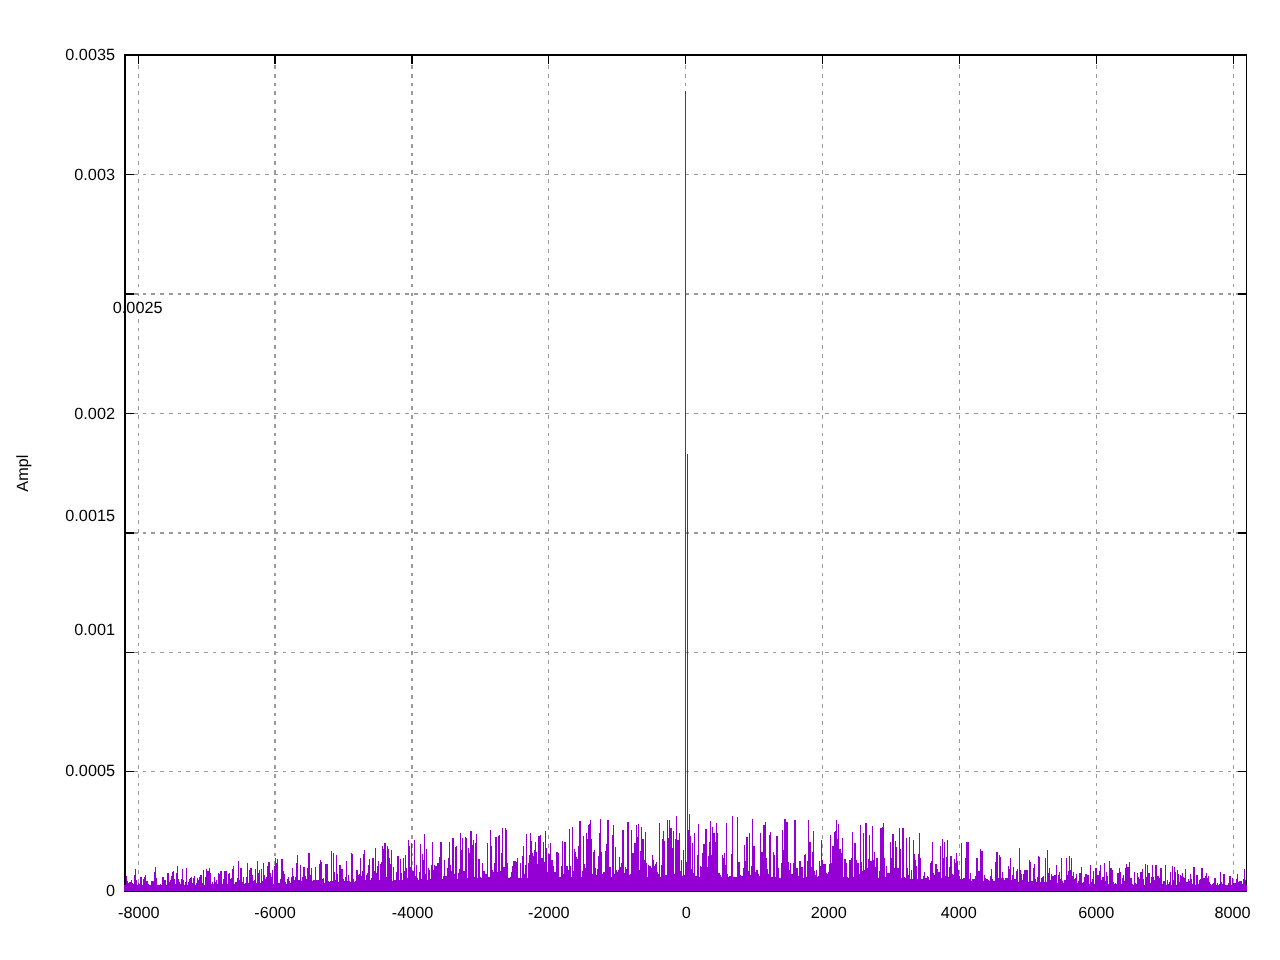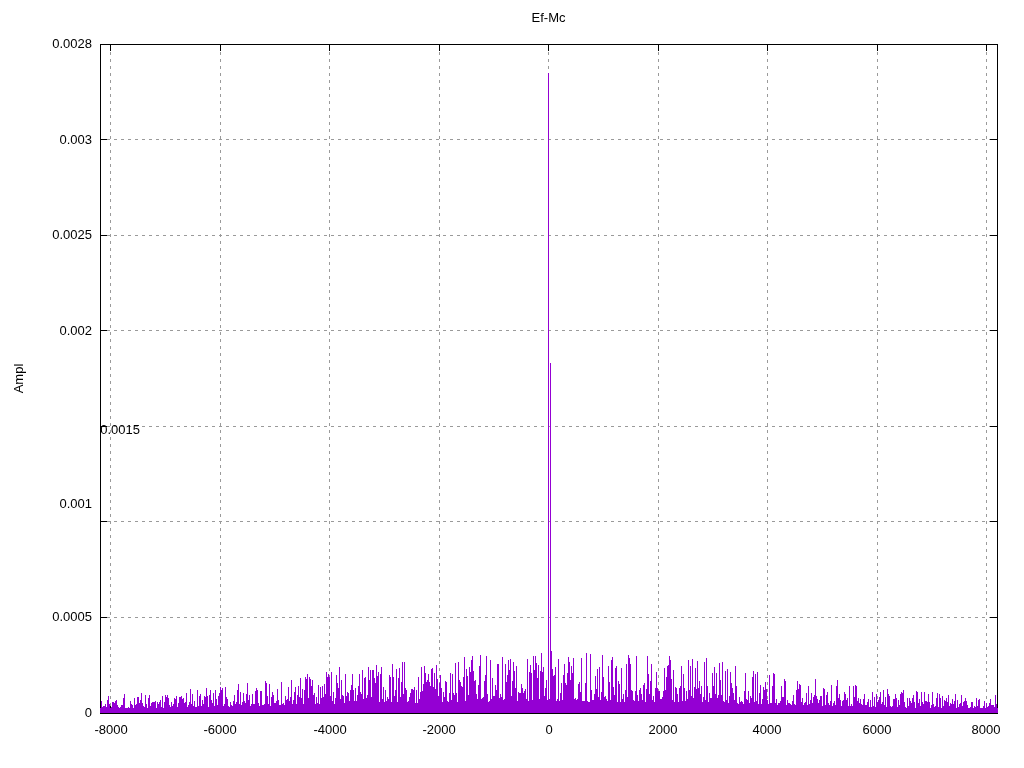--- a/index.html
+++ b/index.html
@@ -36,36 +36,35 @@
 </head>
 <body>
 
 <div class="page">
   <svg id="plot" width="1024" height="768">
       <path d="M110.5 713V44M220.0 713V44M329.5 713V44M439.0 713V44M548.5 713V44M658.0 713V44M767.5 713V44M877.0 713V44M986.5 713V44M100 713.0H997M100 617.4H997M100 521.9H997M100 426.3H997M100 330.7H997M100 235.1H997M100 139.6H997M100 44.0H997" stroke="#9a9a9a" stroke-width="1" stroke-dasharray="3 4" fill="none" shape-rendering="crispEdges"></path>
       <rect x="100" y="44" width="897" height="669" fill="none" stroke="#000000" stroke-width="1" shape-rendering="crispEdges"></rect>
       <path d="M110.5 713v-7M110.5 44v7M220.0 713v-7M220.0 44v7M329.5 713v-7M329.5 44v7M439.0 713v-7M439.0 44v7M548.5 713v-7M548.5 44v7M658.0 713v-7M658.0 44v7M767.5 713v-7M767.5 44v7M877.0 713v-7M877.0 44v7M986.5 713v-7M986.5 44v7M100 713.0h7M997 713.0h-7M100 617.4h7M997 617.4h-7M100 521.9h7M997 521.9h-7M100 426.3h7M997 426.3h-7M100 330.7h7M997 330.7h-7M100 235.1h7M997 235.1h-7M100 139.6h7M997 139.6h-7M100 44.0h7M997 44.0h-7" stroke="#000000" stroke-width="1" fill="none" shape-rendering="crispEdges"></path>
       <path d="M100.0 713V708.2M100.5 713V708.2M101.0 713V700.5M101.5 713V704.4M102.0 713V707.1M102.5 713V707.4M103.0 713V706.1M103.5 713V705.8M104.0 713V705.8M104.5 713V705.8M105.0 713V703.8M105.5 713V708.1M106.0 713V706.7M106.5 713V707.2M107.0 713V708.0M107.5 713V700.2M108.0 713V705.3M108.5 713V695.5M109.0 713V704.1M109.5 713V708.1M110.0 713V707.9M110.5 713V707.9M111.0 713V706.5M111.5 713V707.6M112.0 713V706.9M112.5 713V701.7M113.0 713V701.8M113.5 713V707.9M114.0 713V708.0M114.5 713V703.1M115.0 713V707.9M115.5 713V701.3M116.0 713V707.9M116.5 713V699.6M117.0 713V708.0M117.5 713V705.1M117.9 713V706.6M118.4 713V707.0M118.9 713V707.7M119.4 713V708.0M119.9 713V707.9M120.4 713V707.7M120.9 713V707.4M121.4 713V704.9M121.9 713V707.6M122.4 713V704.9M122.9 713V706.5M123.4 713V706.2M123.9 713V697.5M124.4 713V693.5M124.9 713V702.6M125.4 713V707.9M125.9 713V707.9M126.4 713V707.7M126.9 713V707.9M127.4 713V707.9M127.9 713V707.6M128.4 713V707.3M128.9 713V707.7M129.4 713V707.9M129.9 713V707.9M130.4 713V701.4M130.9 713V705.3M131.4 713V705.5M131.9 713V704.3M132.4 713V704.8M132.9 713V707.9M133.4 713V707.8M133.9 713V707.6M134.4 713V698.2M134.9 713V707.7M135.4 713V707.5M135.9 713V705.4M136.4 713V704.2M136.9 713V704.3M137.4 713V700.8M137.9 713V697.4M138.4 713V707.8M138.9 713V696.8M139.4 713V703.3M139.9 713V707.3M140.4 713V706.8M140.9 713V699.9M141.4 713V698.0M141.9 713V692.5M142.4 713V703.3M142.9 713V704.5M143.4 713V705.9M143.9 713V707.1M144.4 713V707.8M144.9 713V706.9M145.4 713V703.5M145.9 713V695.4M146.4 713V707.2M146.9 713V703.9M147.4 713V707.7M147.9 713V707.7M148.4 713V705.8M148.9 713V698.4M149.4 713V694.5M149.9 713V707.8M150.4 713V707.8M150.9 713V705.8M151.4 713V702.8M151.9 713V705.0M152.4 713V702.2M152.9 713V706.9M153.4 713V701.8M153.8 713V706.1M154.3 713V706.6M154.8 713V702.4M155.3 713V707.8M155.8 713V701.1M156.3 713V707.8M156.8 713V707.7M157.3 713V706.5M157.8 713V702.1M158.3 713V703.9M158.8 713V704.3M159.3 713V707.7M159.8 713V701.9M160.3 713V706.0M160.8 713V699.7M161.3 713V707.5M161.8 713V706.6M162.3 713V706.4M162.8 713V695.7M163.3 713V707.7M163.8 713V707.6M164.3 713V706.2M164.8 713V701.8M165.3 713V695.1M165.8 713V706.6M166.3 713V696.8M166.8 713V706.9M167.3 713V706.7M167.8 713V694.7M168.3 713V698.3M168.8 713V706.8M169.3 713V707.7M169.8 713V705.3M170.3 713V707.6M170.8 713V707.2M171.3 713V701.6M171.8 713V702.6M172.3 713V705.5M172.8 713V707.6M173.3 713V704.0M173.8 713V707.1M174.3 713V707.6M174.8 713V698.0M175.3 713V707.6M175.8 713V699.2M176.3 713V707.1M176.8 713V696.4M177.3 713V707.6M177.8 713V707.4M178.3 713V707.4M178.8 713V702.8M179.3 713V706.8M179.8 713V696.9M180.3 713V707.1M180.8 713V696.9M181.3 713V696.4M181.8 713V707.3M182.3 713V707.5M182.8 713V699.1M183.3 713V698.1M183.8 713V701.2M184.3 713V703.0M184.8 713V705.1M185.3 713V702.0M185.8 713V707.5M186.3 713V695.2M186.8 713V692.8M187.3 713V707.4M187.8 713V706.9M188.3 713V707.5M188.8 713V705.3M189.3 713V707.5M189.7 713V702.4M190.2 713V705.7M190.7 713V689.0M191.2 713V706.5M191.7 713V704.2M192.2 713V707.4M192.7 713V694.3M193.2 713V707.3M193.7 713V705.7M194.2 713V706.5M194.7 713V701.4M195.2 713V707.4M195.7 713V707.0M196.2 713V707.2M196.7 713V706.7M197.2 713V701.8M197.7 713V690.4M198.2 713V705.7M198.7 713V707.1M199.2 713V706.6M199.7 713V696.2M200.2 713V705.1M200.7 713V694.4M201.2 713V707.1M201.7 713V705.9M202.2 713V700.2M202.7 713V706.9M203.2 713V704.4M203.7 713V704.2M204.2 713V695.5M204.7 713V706.3M205.2 713V706.3M205.7 713V697.4M206.2 713V688.4M206.7 713V701.7M207.2 713V698.5M207.7 713V696.0M208.2 713V707.0M208.7 713V706.5M209.2 713V694.8M209.7 713V704.9M210.2 713V706.4M210.7 713V690.2M211.2 713V702.7M211.7 713V700.1M212.2 713V707.2M212.7 713V702.8M213.2 713V701.6M213.7 713V692.7M214.2 713V705.9M214.7 713V706.2M215.2 713V689.9M215.7 713V706.9M216.2 713V698.6M216.7 713V701.5M217.2 713V705.8M217.7 713V704.7M218.2 713V695.6M218.7 713V707.1M219.2 713V707.1M219.7 713V692.6M220.2 713V686.7M220.7 713V702.4M221.2 713V690.3M221.7 713V705.6M222.2 713V687.5M222.7 713V707.0M223.2 713V706.2M223.7 713V707.0M224.2 713V704.7M224.7 713V703.5M225.2 713V705.3M225.6 713V686.8M226.1 713V705.4M226.6 713V696.5M227.1 713V699.4M227.6 713V706.5M228.1 713V705.9M228.6 713V706.9M229.1 713V706.9M229.6 713V706.9M230.1 713V703.0M230.6 713V701.8M231.1 713V705.1M231.6 713V706.3M232.1 713V706.3M232.6 713V706.4M233.1 713V701.4M233.6 713V706.7M234.1 713V694.5M234.6 713V700.5M235.1 713V703.9M235.6 713V706.8M236.1 713V704.8M236.6 713V701.5M237.1 713V690.2M237.6 713V706.0M238.1 713V684.0M238.6 713V704.7M239.1 713V704.1M239.6 713V706.6M240.1 713V703.7M240.6 713V692.1M241.1 713V704.5M241.6 713V706.3M242.1 713V701.8M242.6 713V703.8M243.1 713V693.2M243.6 713V706.3M244.1 713V701.0M244.6 713V705.6M245.1 713V706.5M245.6 713V703.0M246.1 713V694.1M246.6 713V706.1M247.1 713V682.5M247.6 713V697.9M248.1 713V706.4M248.6 713V700.1M249.1 713V694.7M249.6 713V704.9M250.1 713V706.4M250.6 713V706.4M251.1 713V703.8M251.6 713V706.1M252.1 713V693.7M252.6 713V706.4M253.1 713V704.3M253.6 713V706.4M254.1 713V704.2M254.6 713V703.6M255.1 713V705.2M255.6 713V691.0M256.1 713V688.0M256.6 713V694.9M257.1 713V689.6M257.6 713V703.3M258.1 713V705.0M258.6 713V702.5M259.1 713V706.1M259.6 713V706.1M260.1 713V691.2M260.6 713V704.4M261.1 713V704.5M261.5 713V691.3M262.0 713V705.5M262.5 713V705.1M263.0 713V706.2M263.5 713V705.3M264.0 713V706.1M264.5 713V704.4M265.0 713V680.9M265.5 713V704.5M266.0 713V706.0M266.5 713V682.7M267.0 713V696.0M267.5 713V697.9M268.0 713V704.2M268.5 713V705.6M269.0 713V684.3M269.5 713V699.2M270.0 713V706.0M270.5 713V705.8M271.0 713V706.0M271.5 713V697.1M272.0 713V692.2M272.5 713V701.0M273.0 713V705.6M273.5 713V694.9M274.0 713V702.9M274.5 713V703.2M275.0 713V702.8M275.5 713V704.6M276.0 713V705.7M276.5 713V701.4M277.0 713V688.6M277.5 713V705.7M278.0 713V704.6M278.5 713V699.9M279.0 713V705.8M279.5 713V704.5M280.0 713V705.7M280.5 713V705.4M281.0 713V682.2M281.5 713V682.8M282.0 713V704.8M282.5 713V703.6M283.0 713V702.8M283.5 713V705.3M284.0 713V705.4M284.5 713V704.5M285.0 713V704.7M285.5 713V695.6M286.0 713V705.2M286.5 713V699.7M287.0 713V704.4M287.5 713V699.1M288.0 713V702.9M288.5 713V686.7M289.0 713V705.5M289.5 713V700.5M290.0 713V696.8M290.5 713V705.4M291.0 713V683.2M291.5 713V680.1M292.0 713V704.0M292.5 713V705.4M293.0 713V700.0M293.5 713V704.4M294.0 713V698.1M294.5 713V691.6M295.0 713V696.9M295.5 713V686.8M296.0 713V704.1M296.5 713V704.2M297.0 713V702.7M297.4 713V705.3M297.9 713V694.8M298.4 713V686.2M298.9 713V686.9M299.4 713V705.1M299.9 713V696.7M300.4 713V678.0M300.9 713V705.1M301.4 713V698.4M301.9 713V703.3M302.4 713V692.4M302.9 713V689.1M303.4 713V704.2M303.9 713V704.4M304.4 713V690.9M304.9 713V689.6M305.4 713V702.6M305.9 713V676.9M306.4 713V696.6M306.9 713V678.8M307.4 713V705.0M307.9 713V674.4M308.4 713V698.3M308.9 713V704.9M309.4 713V701.9M309.9 713V676.5M310.4 713V683.8M310.9 713V679.2M311.4 713V686.2M311.9 713V691.5M312.4 713V704.8M312.9 713V680.3M313.4 713V695.4M313.9 713V704.7M314.4 713V704.5M314.9 713V693.2M315.4 713V704.8M315.9 713V704.3M316.4 713V704.7M316.9 713V697.3M317.4 713V702.7M317.9 713V704.5M318.4 713V684.8M318.9 713V704.7M319.4 713V704.0M319.9 713V704.6M320.4 713V687.4M320.9 713V704.6M321.4 713V698.3M321.9 713V704.4M322.4 713V704.2M322.9 713V686.3M323.4 713V696.5M323.9 713V704.4M324.4 713V683.9M324.9 713V704.5M325.4 713V694.1M325.9 713V702.5M326.4 713V702.2M326.9 713V672.1M327.4 713V676.9M327.9 713V693.5M328.4 713V703.2M328.9 713V674.3M329.4 713V677.3M329.9 713V704.1M330.4 713V696.4M330.9 713V704.2M331.4 713V671.8M331.9 713V701.1M332.4 713V700.5M332.9 713V704.2M333.3 713V692.2M333.8 713V702.1M334.3 713V704.2M334.8 713V704.2M335.3 713V697.8M335.8 713V703.9M336.3 713V675.2M336.8 713V703.2M337.3 713V702.9M337.8 713V683.1M338.3 713V688.0M338.8 713V696.7M339.3 713V667.4M339.8 713V685.3M340.3 713V699.1M340.8 713V704.0M341.3 713V679.5M341.8 713V704.0M342.3 713V704.0M342.8 713V694.5M343.3 713V703.3M343.8 713V696.0M344.3 713V703.3M344.8 713V703.9M345.3 713V691.6M345.8 713V673.6M346.3 713V703.9M346.8 713V696.2M347.3 713V691.9M347.8 713V691.9M348.3 713V703.8M348.8 713V692.8M349.3 713V702.2M349.8 713V700.6M350.3 713V690.1M350.8 713V702.9M351.3 713V703.6M351.8 713V685.3M352.3 713V678.3M352.8 713V673.5M353.3 713V690.3M353.8 713V703.7M354.3 713V703.5M354.8 713V700.8M355.3 713V699.5M355.8 713V688.1M356.3 713V701.8M356.8 713V700.8M357.3 713V700.6M357.8 713V694.5M358.3 713V701.0M358.8 713V686.4M359.3 713V673.9M359.8 713V703.5M360.3 713V692.1M360.8 713V702.2M361.3 713V696.9M361.8 713V693.7M362.3 713V670.2M362.8 713V680.5M363.3 713V700.2M363.8 713V699.3M364.3 713V677.7M364.8 713V703.2M365.3 713V676.6M365.8 713V702.9M366.3 713V703.1M366.8 713V698.4M367.3 713V695.4M367.8 713V703.1M368.3 713V666.5M368.8 713V698.7M369.2 713V680.2M369.7 713V703.2M370.2 713V670.3M370.7 713V703.2M371.2 713V697.1M371.7 713V697.0M372.2 713V669.5M372.7 713V678.9M373.2 713V670.0M373.7 713V702.2M374.2 713V703.1M374.7 713V678.2M375.2 713V702.0M375.7 713V682.5M376.2 713V703.0M376.7 713V664.5M377.2 713V699.7M377.7 713V676.3M378.2 713V703.0M378.7 713V671.8M379.2 713V701.7M379.7 713V702.5M380.2 713V699.7M380.7 713V674.3M381.2 713V667.2M381.7 713V702.6M382.2 713V702.8M382.7 713V699.0M383.2 713V687.3M383.7 713V702.4M384.2 713V701.9M384.7 713V702.0M385.2 713V702.8M385.7 713V690.0M386.2 713V701.3M386.7 713V702.8M387.2 713V696.7M387.7 713V702.7M388.2 713V701.0M388.7 713V699.3M389.2 713V702.0M389.7 713V674.5M390.2 713V676.6M390.7 713V702.4M391.2 713V701.8M391.7 713V702.8M392.2 713V664.0M392.7 713V697.3M393.2 713V677.0M393.7 713V701.6M394.2 713V695.7M394.7 713V699.3M395.2 713V697.6M395.7 713V690.2M396.2 713V702.7M396.7 713V669.2M397.2 713V702.8M397.7 713V701.7M398.2 713V697.2M398.7 713V678.1M399.2 713V668.4M399.7 713V667.7M400.2 713V702.7M400.7 713V697.0M401.2 713V682.3M401.7 713V702.7M402.2 713V662.4M402.7 713V702.7M403.2 713V693.9M403.7 713V695.5M404.2 713V662.2M404.7 713V664.0M405.1 713V688.4M405.6 713V702.5M406.1 713V690.1M406.6 713V702.7M407.1 713V702.4M407.6 713V702.7M408.1 713V702.4M408.6 713V701.3M409.1 713V700.7M409.6 713V697.4M410.1 713V692.7M410.6 713V702.4M411.1 713V688.7M411.6 713V701.4M412.1 713V688.5M412.6 713V696.2M413.1 713V689.5M413.6 713V702.3M414.1 713V686.7M414.6 713V702.3M415.1 713V702.7M415.6 713V702.6M416.1 713V701.5M416.6 713V690.3M417.1 713V702.6M417.6 713V702.6M418.1 713V684.7M418.6 713V676.8M419.1 713V701.7M419.6 713V699.1M420.1 713V691.6M420.6 713V700.6M421.1 713V667.1M421.6 713V702.5M422.1 713V702.6M422.6 713V690.6M423.1 713V699.5M423.6 713V683.9M424.1 713V666.2M424.6 713V700.1M425.1 713V672.5M425.6 713V692.8M426.1 713V682.0M426.6 713V684.8M427.1 713V702.4M427.6 713V680.0M428.1 713V680.8M428.6 713V673.5M429.1 713V681.9M429.6 713V700.7M430.1 713V691.5M430.6 713V685.7M431.1 713V668.8M431.6 713V674.6M432.1 713V667.8M432.6 713V697.4M433.1 713V696.7M433.6 713V686.7M434.1 713V701.3M434.6 713V673.3M435.1 713V689.2M435.6 713V702.0M436.1 713V687.0M436.6 713V664.9M437.1 713V678.6M437.6 713V700.9M438.1 713V697.2M438.6 713V695.6M439.1 713V683.0M439.6 713V697.7M440.1 713V695.8M440.6 713V674.6M441.0 713V697.0M441.5 713V687.6M442.0 713V702.5M442.5 713V702.0M443.0 713V692.4M443.5 713V702.3M444.0 713V697.2M444.5 713V702.5M445.0 713V684.7M445.5 713V681.2M446.0 713V695.3M446.5 713V682.2M447.0 713V702.2M447.5 713V701.4M448.0 713V701.8M448.5 713V702.0M449.0 713V692.9M449.5 713V702.4M450.0 713V672.9M450.5 713V698.8M451.0 713V702.4M451.5 713V700.1M452.0 713V673.8M452.5 713V702.4M453.0 713V695.5M453.5 713V693.0M454.0 713V695.1M454.5 713V702.1M455.0 713V695.6M455.5 713V662.9M456.0 713V701.9M456.5 713V692.9M457.0 713V701.8M457.5 713V702.2M458.0 713V661.6M458.5 713V697.0M459.0 713V701.4M459.5 713V679.5M460.0 713V701.9M460.5 713V681.8M461.0 713V685.9M461.5 713V697.5M462.0 713V687.3M462.5 713V691.7M463.0 713V676.8M463.5 713V697.0M464.0 713V657.0M464.5 713V674.2M465.0 713V701.3M465.5 713V702.0M466.0 713V696.7M466.5 713V669.1M467.0 713V676.0M467.5 713V691.2M468.0 713V694.6M468.5 713V695.1M469.0 713V666.6M469.5 713V702.0M470.0 713V671.5M470.5 713V702.1M471.0 713V659.8M471.5 713V678.2M472.0 713V659.4M472.5 713V655.8M473.0 713V671.3M473.5 713V701.9M474.0 713V699.1M474.5 713V681.4M475.0 713V701.0M475.5 713V679.6M476.0 713V694.1M476.5 713V701.1M476.9 713V700.2M477.4 713V700.9M477.9 713V698.8M478.4 713V694.8M478.9 713V685.1M479.4 713V666.3M479.9 713V690.9M480.4 713V654.8M480.9 713V681.9M481.4 713V698.5M481.9 713V699.4M482.4 713V700.3M482.9 713V697.9M483.4 713V697.4M483.9 713V700.8M484.4 713V680.7M484.9 713V702.0M485.4 713V675.4M485.9 713V702.0M486.4 713V656.2M486.9 713V702.0M487.4 713V702.0M487.9 713V693.9M488.4 713V701.6M488.9 713V701.8M489.4 713V701.9M489.9 713V701.3M490.4 713V667.9M490.9 713V659.8M491.4 713V699.1M491.9 713V701.7M492.4 713V677.8M492.9 713V701.6M493.4 713V695.9M493.9 713V701.9M494.4 713V697.2M494.9 713V695.6M495.4 713V685.2M495.9 713V701.9M496.4 713V693.8M496.9 713V690.2M497.4 713V701.6M497.9 713V663.7M498.4 713V700.5M498.9 713V663.9M499.4 713V699.4M499.9 713V698.1M500.4 713V693.9M500.9 713V695.2M501.4 713V700.8M501.9 713V697.2M502.4 713V657.3M502.9 713V686.7M503.4 713V700.2M503.9 713V700.4M504.4 713V698.9M504.9 713V700.2M505.4 713V663.9M505.9 713V691.7M506.4 713V682.0M506.9 713V697.3M507.4 713V698.5M507.9 713V674.5M508.4 713V696.1M508.9 713V659.7M509.4 713V698.2M509.9 713V669.5M510.4 713V701.5M510.9 713V659.3M511.4 713V696.0M511.9 713V701.4M512.4 713V699.6M512.8 713V680.8M513.3 713V661.6M513.8 713V699.2M514.3 713V671.4M514.8 713V683.0M515.3 713V687.9M515.8 713V700.9M516.3 713V665.9M516.8 713V690.0M517.3 713V701.0M517.8 713V701.5M518.3 713V701.5M518.8 713V692.1M519.3 713V701.3M519.8 713V692.9M520.3 713V692.8M520.8 713V695.6M521.3 713V694.0M521.8 713V684.2M522.3 713V696.9M522.8 713V688.0M523.3 713V692.7M523.8 713V699.1M524.3 713V691.2M524.8 713V691.0M525.3 713V689.4M525.8 713V697.5M526.3 713V699.8M526.8 713V699.2M527.3 713V658.7M527.8 713V695.4M528.3 713V701.2M528.8 713V701.2M529.3 713V691.7M529.8 713V671.5M530.3 713V699.8M530.8 713V665.1M531.3 713V683.9M531.8 713V672.7M532.3 713V699.8M532.8 713V700.9M533.3 713V699.7M533.8 713V655.8M534.3 713V670.3M534.8 713V700.5M535.3 713V655.9M535.8 713V693.5M536.3 713V695.4M536.8 713V662.5M537.3 713V697.8M537.8 713V678.4M538.3 713V694.3M538.8 713V664.9M539.3 713V699.4M539.8 713V700.0M540.3 713V671.4M540.8 713V701.1M541.3 713V652.9M541.8 713V698.9M542.3 713V671.6M542.8 713V690.0M543.3 713V697.6M543.8 713V666.5M544.3 713V701.1M544.8 713V696.4M545.3 713V688.1M545.8 713V700.7M546.3 713V701.0M546.8 713V680.3M547.3 713V700.9M547.8 713V700.2M548.3 713V697.4M548.7 713V689.5M549.2 713V700.9M549.7 713V698.9M550.2 713V701.0M550.7 713V663.7M551.2 713V700.9M551.7 713V651.2M552.2 713V668.5M552.7 713V698.4M553.2 713V695.0M553.7 713V675.8M554.2 713V674.7M554.7 713V699.8M555.2 713V698.6M555.7 713V666.6M556.2 713V700.8M556.7 713V700.7M557.2 713V701.1M557.7 713V698.6M558.2 713V683.7M558.7 713V659.0M559.2 713V701.2M559.7 713V701.2M560.2 713V693.1M560.7 713V700.5M561.2 713V693.4M561.7 713V682.6M562.2 713V701.2M562.7 713V700.2M563.2 713V675.0M563.7 713V678.0M564.2 713V691.5M564.7 713V663.5M565.2 713V683.3M565.7 713V693.4M566.2 713V700.2M566.7 713V684.6M567.2 713V701.3M567.7 713V673.3M568.2 713V657.1M568.7 713V700.6M569.2 713V683.8M569.7 713V661.8M570.2 713V679.6M570.7 713V700.9M571.2 713V666.2M571.7 713V701.3M572.2 713V673.3M572.7 713V699.0M573.2 713V658.1M573.7 713V666.1M574.2 713V701.1M574.7 713V698.7M575.2 713V698.4M575.7 713V701.4M576.2 713V699.8M576.7 713V701.4M577.2 713V701.2M577.7 713V699.3M578.2 713V684.2M578.7 713V701.5M579.2 713V686.7M579.7 713V682.2M580.2 713V691.7M580.7 713V701.5M581.2 713V658.4M581.7 713V699.0M582.2 713V701.6M582.7 713V701.2M583.2 713V701.6M583.7 713V701.0M584.2 713V700.6M584.6 713V701.4M585.1 713V696.8M585.6 713V683.4M586.1 713V652.9M586.6 713V701.6M587.1 713V701.4M587.6 713V701.5M588.1 713V701.5M588.6 713V701.7M589.1 713V701.7M589.6 713V701.7M590.1 713V653.9M590.6 713V698.5M591.1 713V689.9M591.6 713V699.8M592.1 713V701.7M592.6 713V699.6M593.1 713V700.4M593.6 713V701.7M594.1 713V700.5M594.6 713V694.4M595.1 713V697.1M595.6 713V676.0M596.1 713V689.0M596.6 713V701.7M597.1 713V699.4M597.6 713V669.2M598.1 713V701.8M598.6 713V697.1M599.1 713V700.7M599.6 713V666.7M600.1 713V699.9M600.6 713V700.7M601.1 713V692.4M601.6 713V700.7M602.1 713V655.1M602.6 713V698.1M603.1 713V676.7M603.6 713V696.4M604.1 713V697.2M604.6 713V700.6M605.1 713V701.1M605.6 713V695.9M606.1 713V699.1M606.6 713V699.3M607.1 713V701.0M607.6 713V701.9M608.1 713V701.6M608.6 713V666.2M609.1 713V698.9M609.6 713V681.5M610.1 713V701.9M610.6 713V700.4M611.1 713V659.6M611.6 713V701.5M612.1 713V657.3M612.6 713V668.5M613.1 713V686.5M613.6 713V702.0M614.1 713V695.2M614.6 713V699.9M615.1 713V698.9M615.6 713V667.8M616.1 713V695.3M616.6 713V665.5M617.1 713V701.7M617.6 713V701.8M618.1 713V701.6M618.6 713V681.4M619.1 713V698.8M619.6 713V684.2M620.1 713V702.0M620.5 713V701.7M621.0 713V682.6M621.5 713V668.4M622.0 713V699.2M622.5 713V702.0M623.0 713V694.0M623.5 713V702.0M624.0 713V702.0M624.5 713V702.0M625.0 713V690.0M625.5 713V701.2M626.0 713V664.1M626.5 713V680.2M627.0 713V701.9M627.5 713V696.5M628.0 713V655.4M628.5 713V685.9M629.0 713V699.0M629.5 713V657.6M630.0 713V664.1M630.5 713V696.2M631.0 713V689.7M631.5 713V701.0M632.0 713V695.7M632.5 713V690.5M633.0 713V702.1M633.5 713V699.5M634.0 713V700.9M634.5 713V701.8M635.0 713V690.6M635.5 713V701.7M636.0 713V656.3M636.5 713V664.1M637.0 713V701.2M637.5 713V694.5M638.0 713V701.4M638.5 713V700.6M639.0 713V701.8M639.5 713V689.5M640.0 713V688.4M640.5 713V693.0M641.0 713V702.0M641.5 713V693.9M642.0 713V700.0M642.5 713V702.1M643.0 713V702.1M643.5 713V684.9M644.0 713V684.0M644.5 713V682.8M645.0 713V701.7M645.5 713V701.7M646.0 713V688.5M646.5 713V696.5M647.0 713V655.8M647.5 713V698.9M648.0 713V673.7M648.5 713V699.3M649.0 713V693.6M649.5 713V702.2M650.0 713V681.2M650.5 713V702.1M651.0 713V664.4M651.5 713V696.9M652.0 713V699.6M652.5 713V701.7M653.0 713V695.7M653.5 713V701.7M654.0 713V702.1M654.5 713V702.1M655.0 713V700.7M655.5 713V688.4M656.0 713V693.0M656.4 713V702.2M656.9 713V671.7M657.4 713V698.7M657.9 713V687.8M658.4 713V691.2M658.9 713V702.1M659.4 713V694.4M659.9 713V691.0M660.4 713V700.7M660.9 713V698.6M661.4 713V699.1M661.9 713V701.8M662.4 713V699.1M662.9 713V697.4M663.4 713V691.0M663.9 713V701.3M664.4 713V667.6M664.9 713V699.4M665.4 713V690.5M665.9 713V690.3M666.4 713V676.8M666.9 713V683.6M667.4 713V689.6M667.9 713V665.8M668.4 713V664.6M668.9 713V694.1M669.4 713V656.3M669.9 713V694.7M670.4 713V671.4M670.9 713V659.5M671.4 713V696.8M671.9 713V679.4M672.4 713V701.8M672.9 713V700.0M673.4 713V682.6M673.9 713V670.1M674.4 713V702.3M674.9 713V701.5M675.4 713V702.3M675.9 713V686.9M676.4 713V687.8M676.9 713V690.7M677.4 713V693.9M677.9 713V701.7M678.4 713V702.3M678.9 713V702.3M679.4 713V701.8M679.9 713V688.3M680.4 713V701.9M680.9 713V686.2M681.4 713V692.1M681.9 713V665.5M682.4 713V702.3M682.9 713V701.3M683.4 713V699.8M683.9 713V674.1M684.4 713V701.7M684.9 713V687.6M685.4 713V701.3M685.9 713V700.9M686.4 713V690.7M686.9 713V702.2M687.4 713V699.2M687.9 713V702.1M688.4 713V659.6M688.9 713V702.4M689.4 713V689.5M689.9 713V698.2M690.4 713V696.9M690.9 713V666.1M691.4 713V696.2M691.9 713V700.7M692.3 713V678.1M692.8 713V658.6M693.3 713V698.2M693.8 713V702.0M694.3 713V694.0M694.8 713V687.0M695.3 713V675.6M695.8 713V667.6M696.3 713V694.3M696.8 713V689.1M697.3 713V689.0M697.8 713V660.5M698.3 713V687.7M698.8 713V689.9M699.3 713V702.0M699.8 713V681.4M700.3 713V700.4M700.8 713V693.7M701.3 713V686.4M701.8 713V686.1M702.3 713V702.5M702.8 713V702.0M703.3 713V702.0M703.8 713V696.7M704.3 713V674.6M704.8 713V662.4M705.3 713V701.3M705.8 713V699.8M706.3 713V661.9M706.8 713V658.3M707.3 713V686.4M707.8 713V690.9M708.3 713V701.5M708.8 713V701.6M709.3 713V693.1M709.8 713V698.2M710.3 713V698.3M710.8 713V701.7M711.3 713V698.0M711.8 713V701.8M712.3 713V673.3M712.8 713V702.5M713.3 713V686.0M713.8 713V702.0M714.3 713V666.8M714.8 713V700.6M715.3 713V699.5M715.8 713V694.3M716.3 713V672.8M716.8 713V677.5M717.3 713V700.9M717.8 713V698.2M718.3 713V694.7M718.8 713V697.7M719.3 713V662.7M719.8 713V702.8M720.3 713V679.5M720.8 713V702.8M721.3 713V702.2M721.8 713V694.7M722.3 713V662.1M722.8 713V702.9M723.3 713V701.9M723.8 713V701.3M724.3 713V702.2M724.8 713V702.5M725.3 713V670.6M725.8 713V694.6M726.3 713V700.3M726.8 713V699.6M727.3 713V693.8M727.8 713V669.4M728.2 713V703.0M728.7 713V702.8M729.2 713V695.9M729.7 713V703.2M730.2 713V703.1M730.7 713V672.0M731.2 713V683.3M731.7 713V688.8M732.2 713V687.7M732.7 713V703.3M733.2 713V692.9M733.7 713V703.3M734.2 713V703.3M734.7 713V699.8M735.2 713V682.8M735.7 713V666.0M736.2 713V686.4M736.7 713V703.5M737.2 713V703.3M737.7 713V703.5M738.2 713V703.5M738.7 713V703.5M739.2 713V700.6M739.7 713V697.2M740.2 713V703.6M740.7 713V702.0M741.2 713V703.4M741.7 713V701.1M742.2 713V702.9M742.7 713V701.7M743.2 713V703.7M743.7 713V703.7M744.2 713V690.7M744.7 713V698.3M745.2 713V688.8M745.7 713V673.4M746.2 713V699.4M746.7 713V698.6M747.2 713V700.1M747.7 713V701.9M748.2 713V691.5M748.7 713V691.3M749.2 713V703.1M749.7 713V703.3M750.2 713V695.5M750.7 713V702.8M751.2 713V697.9M751.7 713V701.0M752.2 713V676.6M752.7 713V703.4M753.2 713V702.2M753.7 713V671.4M754.2 713V703.4M754.7 713V702.3M755.2 713V686.1M755.7 713V673.5M756.2 713V702.4M756.7 713V701.1M757.2 713V685.2M757.7 713V672.0M758.2 713V704.2M758.7 713V704.3M759.2 713V701.7M759.7 713V693.4M760.2 713V686.5M760.7 713V684.7M761.2 713V704.4M761.7 713V704.4M762.2 713V699.0M762.7 713V701.6M763.2 713V700.0M763.7 713V687.3M764.1 713V704.4M764.6 713V690.1M765.1 713V682.2M765.6 713V694.4M766.1 713V689.0M766.6 713V696.0M767.1 713V700.4M767.6 713V704.7M768.1 713V704.7M768.6 713V703.5M769.1 713V674.5M769.6 713V704.7M770.1 713V703.4M770.6 713V703.1M771.1 713V702.7M771.6 713V703.4M772.1 713V686.4M772.6 713V686.7M773.1 713V703.0M773.6 713V673.2M774.1 713V703.6M774.6 713V673.7M775.1 713V704.8M775.6 713V703.2M776.1 713V704.2M776.6 713V698.6M777.1 713V704.7M777.6 713V704.8M778.1 713V703.0M778.6 713V704.8M779.1 713V702.8M779.6 713V704.8M780.1 713V704.9M780.6 713V700.9M781.1 713V704.5M781.6 713V686.0M782.1 713V697.3M782.6 713V704.9M783.1 713V696.7M783.6 713V704.8M784.1 713V679.1M784.6 713V702.7M785.1 713V681.7M785.6 713V680.7M786.1 713V705.0M786.6 713V705.0M787.1 713V705.0M787.6 713V699.8M788.1 713V705.0M788.6 713V702.7M789.1 713V704.9M789.6 713V702.9M790.1 713V704.7M790.6 713V703.6M791.1 713V704.5M791.6 713V705.1M792.1 713V701.4M792.6 713V700.9M793.1 713V695.2M793.6 713V704.8M794.1 713V703.5M794.6 713V705.1M795.1 713V704.8M795.6 713V704.6M796.1 713V701.3M796.6 713V689.5M797.1 713V705.2M797.6 713V681.3M798.1 713V688.6M798.6 713V702.5M799.1 713V704.2M799.6 713V684.2M800.0 713V685.4M800.5 713V699.7M801.0 713V704.8M801.5 713V702.1M802.0 713V697.9M802.5 713V702.2M803.0 713V705.2M803.5 713V705.1M804.0 713V704.3M804.5 713V702.7M805.0 713V705.3M805.5 713V702.3M806.0 713V705.2M806.5 713V692.8M807.0 713V704.8M807.5 713V705.1M808.0 713V695.2M808.5 713V686.1M809.0 713V704.3M809.5 713V705.2M810.0 713V700.0M810.5 713V704.2M811.0 713V693.3M811.5 713V705.3M812.0 713V703.0M812.5 713V703.5M813.0 713V696.9M813.5 713V703.8M814.0 713V694.8M814.5 713V705.3M815.0 713V705.5M815.5 713V678.6M816.0 713V695.6M816.5 713V704.8M817.0 713V698.9M817.5 713V705.4M818.0 713V704.3M818.5 713V703.2M819.0 713V699.5M819.5 713V705.3M820.0 713V696.2M820.5 713V705.1M821.0 713V705.1M821.5 713V696.3M822.0 713V705.6M822.5 713V705.6M823.0 713V705.6M823.5 713V687.8M824.0 713V699.0M824.5 713V689.2M825.0 713V705.5M825.5 713V705.0M826.0 713V705.7M826.5 713V694.7M827.0 713V705.4M827.5 713V691.5M828.0 713V705.5M828.5 713V703.3M829.0 713V705.4M829.5 713V705.8M830.0 713V701.3M830.5 713V705.8M831.0 713V685.0M831.5 713V685.2M832.0 713V705.8M832.5 713V705.6M833.0 713V702.6M833.5 713V704.9M834.0 713V701.4M834.5 713V700.6M835.0 713V705.6M835.5 713V705.9M835.9 713V705.3M836.4 713V686.0M836.9 713V705.8M837.4 713V705.9M837.9 713V679.7M838.4 713V698.1M838.9 713V701.1M839.4 713V694.4M839.9 713V706.1M840.4 713V704.3M840.9 713V699.5M841.4 713V705.5M841.9 713V705.9M842.4 713V700.7M842.9 713V706.2M843.4 713V703.3M843.9 713V700.2M844.4 713V703.0M844.9 713V692.3M845.4 713V694.2M845.9 713V706.0M846.4 713V706.3M846.9 713V699.7M847.4 713V697.5M847.9 713V703.3M848.4 713V706.3M848.9 713V706.2M849.4 713V686.1M849.9 713V705.0M850.4 713V706.3M850.9 713V706.4M851.4 713V705.7M851.9 713V704.0M852.4 713V706.4M852.9 713V706.4M853.4 713V686.3M853.9 713V699.8M854.4 713V706.5M854.9 713V696.8M855.4 713V684.8M855.9 713V705.7M856.4 713V695.9M856.9 713V686.0M857.4 713V706.5M857.9 713V700.5M858.4 713V706.6M858.9 713V697.8M859.4 713V706.6M859.9 713V703.4M860.4 713V702.3M860.9 713V698.9M861.4 713V704.4M861.9 713V706.3M862.4 713V706.7M862.9 713V704.6M863.4 713V706.0M863.9 713V698.5M864.4 713V698.9M864.9 713V693.6M865.4 713V705.4M865.9 713V706.7M866.4 713V706.8M866.9 713V705.2M867.4 713V706.8M867.9 713V701.6M868.4 713V698.9M868.9 713V699.3M869.4 713V706.8M869.9 713V706.8M870.4 713V699.8M870.9 713V704.7M871.4 713V707.0M871.8 713V707.0M872.3 713V692.3M872.8 713V707.0M873.3 713V705.6M873.8 713V706.0M874.3 713V703.5M874.8 713V696.5M875.3 713V707.0M875.8 713V706.9M876.3 713V706.9M876.8 713V694.2M877.3 713V701.5M877.8 713V706.7M878.3 713V699.7M878.8 713V706.9M879.3 713V703.7M879.8 713V696.9M880.3 713V692.3M880.8 713V705.9M881.3 713V703.8M881.8 713V707.2M882.3 713V701.6M882.8 713V703.1M883.3 713V695.7M883.8 713V690.0M884.3 713V705.0M884.8 713V707.2M885.3 713V697.4M885.8 713V701.0M886.3 713V707.3M886.8 713V707.2M887.3 713V689.0M887.8 713V707.2M888.3 713V707.3M888.8 713V694.3M889.3 713V707.3M889.8 713V696.2M890.3 713V707.3M890.8 713V705.6M891.3 713V707.3M891.8 713V706.9M892.3 713V706.4M892.8 713V707.3M893.3 713V707.4M893.8 713V699.1M894.3 713V698.5M894.8 713V707.4M895.3 713V694.1M895.8 713V701.3M896.3 713V697.7M896.8 713V707.1M897.3 713V706.9M897.8 713V707.2M898.3 713V702.1M898.8 713V699.6M899.3 713V707.5M899.8 713V705.1M900.3 713V707.4M900.8 713V694.4M901.3 713V691.5M901.8 713V706.6M902.3 713V693.4M902.8 713V702.4M903.3 713V697.0M903.8 713V689.9M904.3 713V703.1M904.8 713V702.3M905.3 713V706.9M905.8 713V707.0M906.3 713V707.6M906.8 713V707.6M907.3 713V707.2M907.7 713V697.6M908.2 713V706.2M908.7 713V707.2M909.2 713V707.6M909.7 713V698.2M910.2 713V707.3M910.7 713V701.3M911.2 713V705.9M911.7 713V703.1M912.2 713V707.7M912.7 713V697.7M913.2 713V707.6M913.7 713V695.1M914.2 713V702.2M914.7 713V702.8M915.2 713V707.7M915.7 713V707.6M916.2 713V691.2M916.7 713V707.3M917.2 713V701.8M917.7 713V691.6M918.2 713V706.5M918.7 713V703.3M919.2 713V698.5M919.7 713V701.9M920.2 713V706.4M920.7 713V707.6M921.2 713V701.8M921.7 713V692.3M922.2 713V707.1M922.7 713V701.9M923.2 713V703.6M923.7 713V705.4M924.2 713V707.6M924.7 713V692.3M925.2 713V707.8M925.7 713V700.7M926.2 713V707.2M926.7 713V700.6M927.2 713V702.0M927.7 713V707.8M928.2 713V705.2M928.7 713V694.4M929.2 713V701.7M929.7 713V707.5M930.2 713V708.0M930.7 713V708.0M931.2 713V704.8M931.7 713V704.9M932.2 713V692.3M932.7 713V707.9M933.2 713V708.0M933.7 713V703.7M934.2 713V708.0M934.7 713V707.3M935.2 713V708.0M935.7 713V705.9M936.2 713V697.8M936.7 713V708.0M937.2 713V707.9M937.7 713V692.5M938.2 713V707.1M938.7 713V707.6M939.2 713V704.2M939.7 713V693.9M940.2 713V697.7M940.7 713V708.0M941.2 713V708.1M941.7 713V708.1M942.2 713V696.2M942.7 713V698.9M943.2 713V705.9M943.6 713V707.6M944.1 713V700.0M944.6 713V707.1M945.1 713V701.0M945.6 713V708.1M946.1 713V698.1M946.6 713V701.7M947.1 713V706.8M947.6 713V702.4M948.1 713V694.8M948.6 713V706.4M949.1 713V705.7M949.6 713V706.5M950.1 713V705.8M950.6 713V702.8M951.1 713V707.8M951.6 713V704.4M952.1 713V705.9M952.6 713V699.4M953.1 713V703.5M953.6 713V706.9M954.1 713V708.1M954.6 713V700.6M955.1 713V693.8M955.6 713V706.1M956.1 713V707.7M956.6 713V707.8M957.1 713V706.5M957.6 713V699.9M958.1 713V706.8M958.6 713V707.4M959.1 713V708.1M959.6 713V703.6M960.1 713V707.4M960.6 713V702.9M961.1 713V708.0M961.6 713V694.6M962.1 713V705.6M962.6 713V705.9M963.1 713V702.1M963.6 713V708.1M964.1 713V700.5M964.6 713V708.1M965.1 713V698.2M965.6 713V707.7M966.1 713V702.4M966.6 713V701.0M967.1 713V705.2M967.6 713V707.8M968.1 713V708.2M968.6 713V707.5M969.1 713V708.2M969.6 713V708.1M970.1 713V707.5M970.6 713V707.4M971.1 713V706.6M971.6 713V702.0M972.1 713V702.3M972.6 713V705.8M973.1 713V708.1M973.6 713V708.2M974.1 713V706.3M974.6 713V708.0M975.1 713V708.2M975.6 713V707.2M976.1 713V707.9M976.6 713V697.6M977.1 713V705.5M977.6 713V707.0M978.1 713V707.0M978.6 713V699.8M979.1 713V699.3M979.5 713V708.2M980.0 713V707.9M980.5 713V708.2M981.0 713V708.3M981.5 713V707.6M982.0 713V708.3M982.5 713V708.0M983.0 713V706.3M983.5 713V706.0M984.0 713V700.8M984.5 713V704.5M985.0 713V707.9M985.5 713V708.0M986.0 713V702.6M986.5 713V708.3M987.0 713V708.3M987.5 713V707.4M988.0 713V706.0M988.5 713V706.9M989.0 713V707.3M989.5 713V703.4M990.0 713V699.4M990.5 713V708.2M991.0 713V705.4M991.5 713V706.5M992.0 713V704.6M992.5 713V708.2M993.0 713V704.5M993.5 713V708.1M994.0 713V707.4M994.5 713V708.3M995.0 713V703.2M995.5 713V695.2M996.0 713V704.1M996.5 713V708.3M997.0 713V708.3M548.5 713V72.7M550.1 713V363.2" stroke="#9400d3" stroke-width="1" fill="none" shape-rendering="crispEdges"></path>
     </svg>
-  <div class="chart-title">Ef-Mc</div>
   <div class="ylabel">Ampl</div>
   <div id="xticklabels">
       <div class="xtick-label" style="left: 66px;">-8000</div>
       <div class="xtick-label" style="left: 175px;">-6000</div>
       <div class="xtick-label" style="left: 285px;">-4000</div>
       <div class="xtick-label" style="left: 394px;">-2000</div>
       <div class="xtick-label" style="left: 504px;">0</div>
       <div class="xtick-label" style="left: 618px;">2000</div>
       <div class="xtick-label" style="left: 722px;">4000</div>
       <div class="xtick-label" style="left: 832px;">6000</div>
       <div class="xtick-label" style="left: 941px;">8000</div>
     </div>
   <div id="yticklabels">
       <div class="ytick-label" style="top: 705px;">0</div>
       <div class="ytick-label" style="top: 609px;">0.0005</div>
       <div class="ytick-label" style="top: 496px;">0.001</div>
-      <div class="ytick-label" style="top: 422px; margin-left: 48px;">0.0015</div>
+      <div class="ytick-label" style="top: 405px;">0.0015</div>
       <div class="ytick-label" style="top: 323px;">0.002</div>
-      <div class="ytick-label" style="top: 227px;">0.0025</div>
+      <div class="ytick-label" style="top: 238px; padding-left: 38px;">0.0025</div>
       <div class="ytick-label" style="top: 132px;">0.003</div>
-      <div class="ytick-label" style="top: 36px;">0.0028</div>
+      <div class="ytick-label" style="top: 36px;">0.0035</div>
     </div>
 </div>
 
 </body></html>

